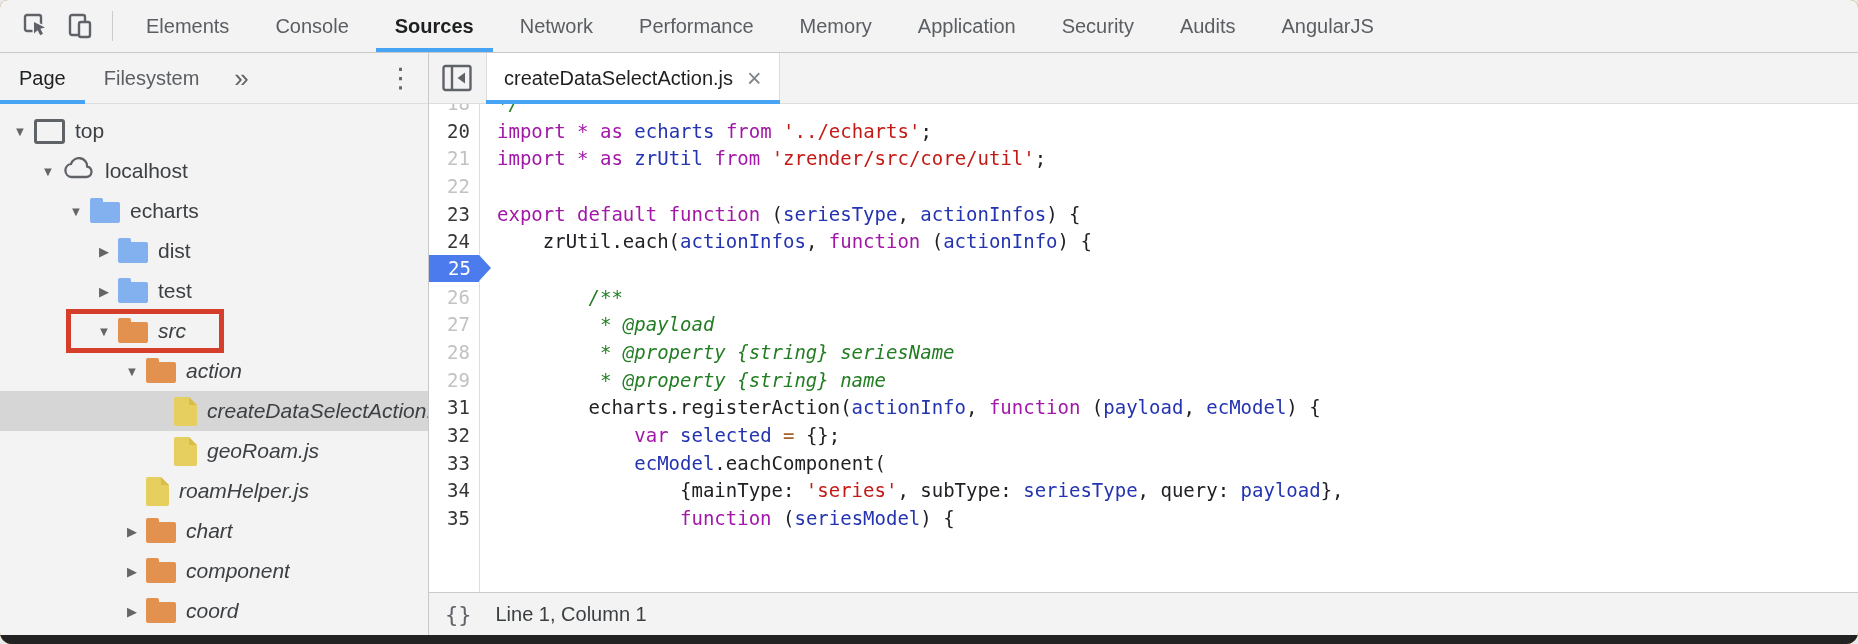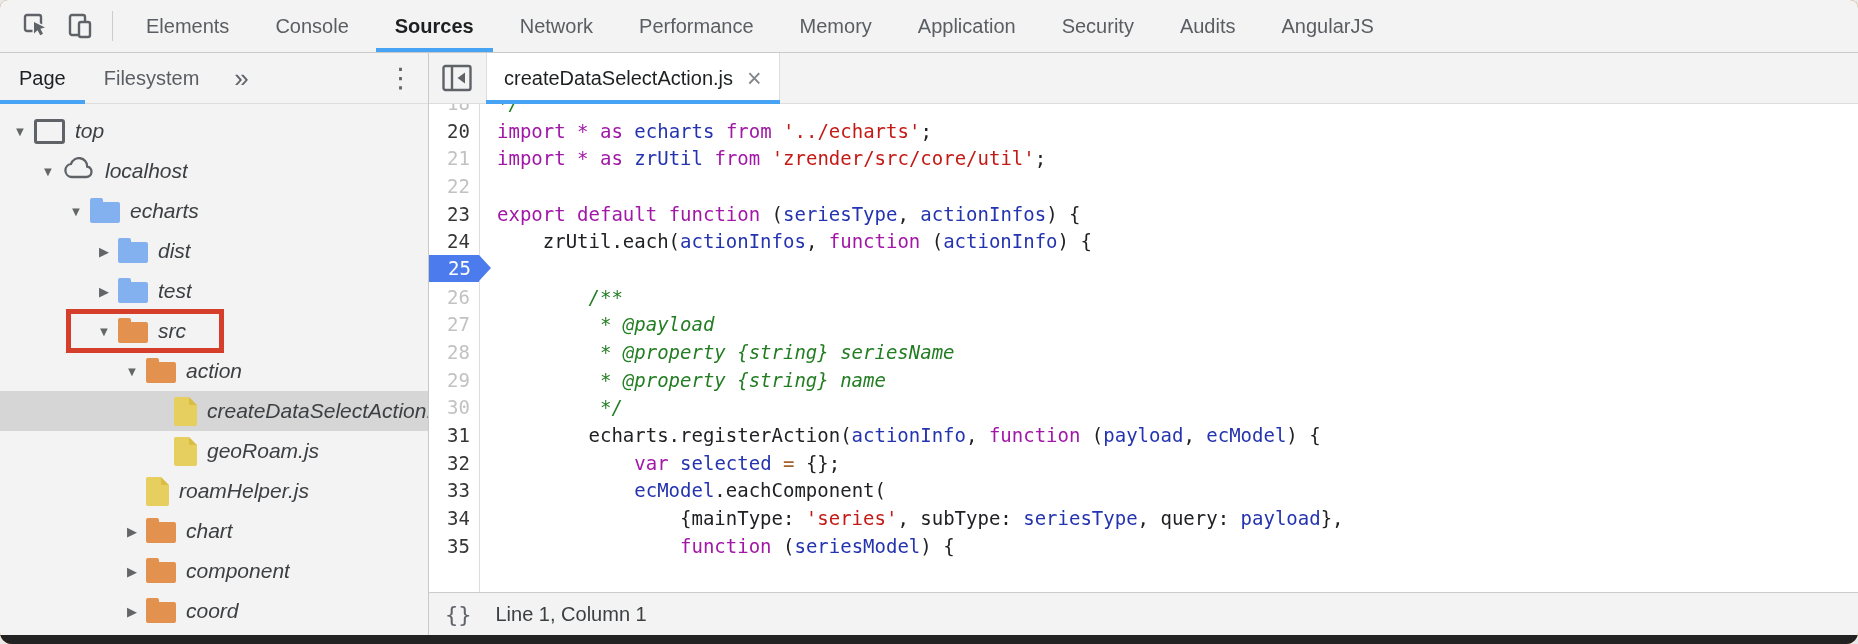--- a/index.html
+++ b/index.html
@@ -31,21 +31,21 @@
           background:#47a3f3;}
   .more-btn{font-size:26px;color:#5f6368;margin-left:16px;line-height:1;}
   .menu-btn{margin-left:auto;margin-right:14px;font-size:27px;color:#5f6368;line-height:1;
             letter-spacing:0;}
   #tree{padding-top:7px;}
   .tree-row{height:40px;display:flex;align-items:center;font-size:21px;color:#3c4043;
             white-space:nowrap;position:relative;overflow:visible;}
   .tree-row.selected{background:#d6d6d6;}
   .arr{width:24px;flex:none;text-align:center;font-size:13px;color:#636567;}
   .ic{flex:none;margin:0 10px 0 2px;}
-  .lbl{overflow:hidden;font-style:italic;}
+  .lbl{overflow:hidden;}
   .lbl.it{font-style:italic;}
 
   
   .ic-frame{width:25px;height:19px;border:3px solid #5f6368;border-radius:3px;}
   .ic-folder{width:30px;height:21px;border-radius:2px;position:relative;margin-top:3px;}
   .ic-folder::before{content:'';position:absolute;top:-4px;left:0;width:13px;height:5px;
             border-radius:2px 2px 0 0;background:inherit;}
   .ic-folder.blue{background:#83b0ee;}
   .ic-folder.blue::before{background:#83b0ee;}
   .ic-folder.orange{background:#e3914e;}
@@ -272,24 +272,20 @@
         </div>
         <div class="code-row">
           <div class="gutter light">28</div>
           <div class="code-text"><span class="tk-cm">         * @property {string} seriesName</span></div>
         </div>
         <div class="code-row">
           <div class="gutter light">29</div>
           <div class="code-text"><span class="tk-cm">         * @property {string} name</span></div>
         </div>
         <div class="code-row">
-          <div class="gutter light">30</div>
-          <div class="code-text"><span class="tk-cm">         */</span></div>
-        </div>
-        <div class="code-row">
           <div class="gutter dark">31</div>
           <div class="code-text"><span class="tk-p">        echarts.registerAction(</span><span class="tk-v">actionInfo</span><span class="tk-p">, </span><span class="tk-kw">function</span><span class="tk-p"> (</span><span class="tk-v">payload</span><span class="tk-p">, </span><span class="tk-v">ecModel</span><span class="tk-p">) {</span></div>
         </div>
         <div class="code-row">
           <div class="gutter dark">32</div>
           <div class="code-text"><span class="tk-p">            </span><span class="tk-kw">var</span><span class="tk-p"> </span><span class="tk-v">selected</span><span class="tk-p"> </span><span class="tk-op">=</span><span class="tk-p"> {};</span></div>
         </div>
         <div class="code-row">
           <div class="gutter dark">33</div>
           <div class="code-text"><span class="tk-p">            </span><span class="tk-v">ecModel</span><span class="tk-p">.eachComponent(</span></div>

